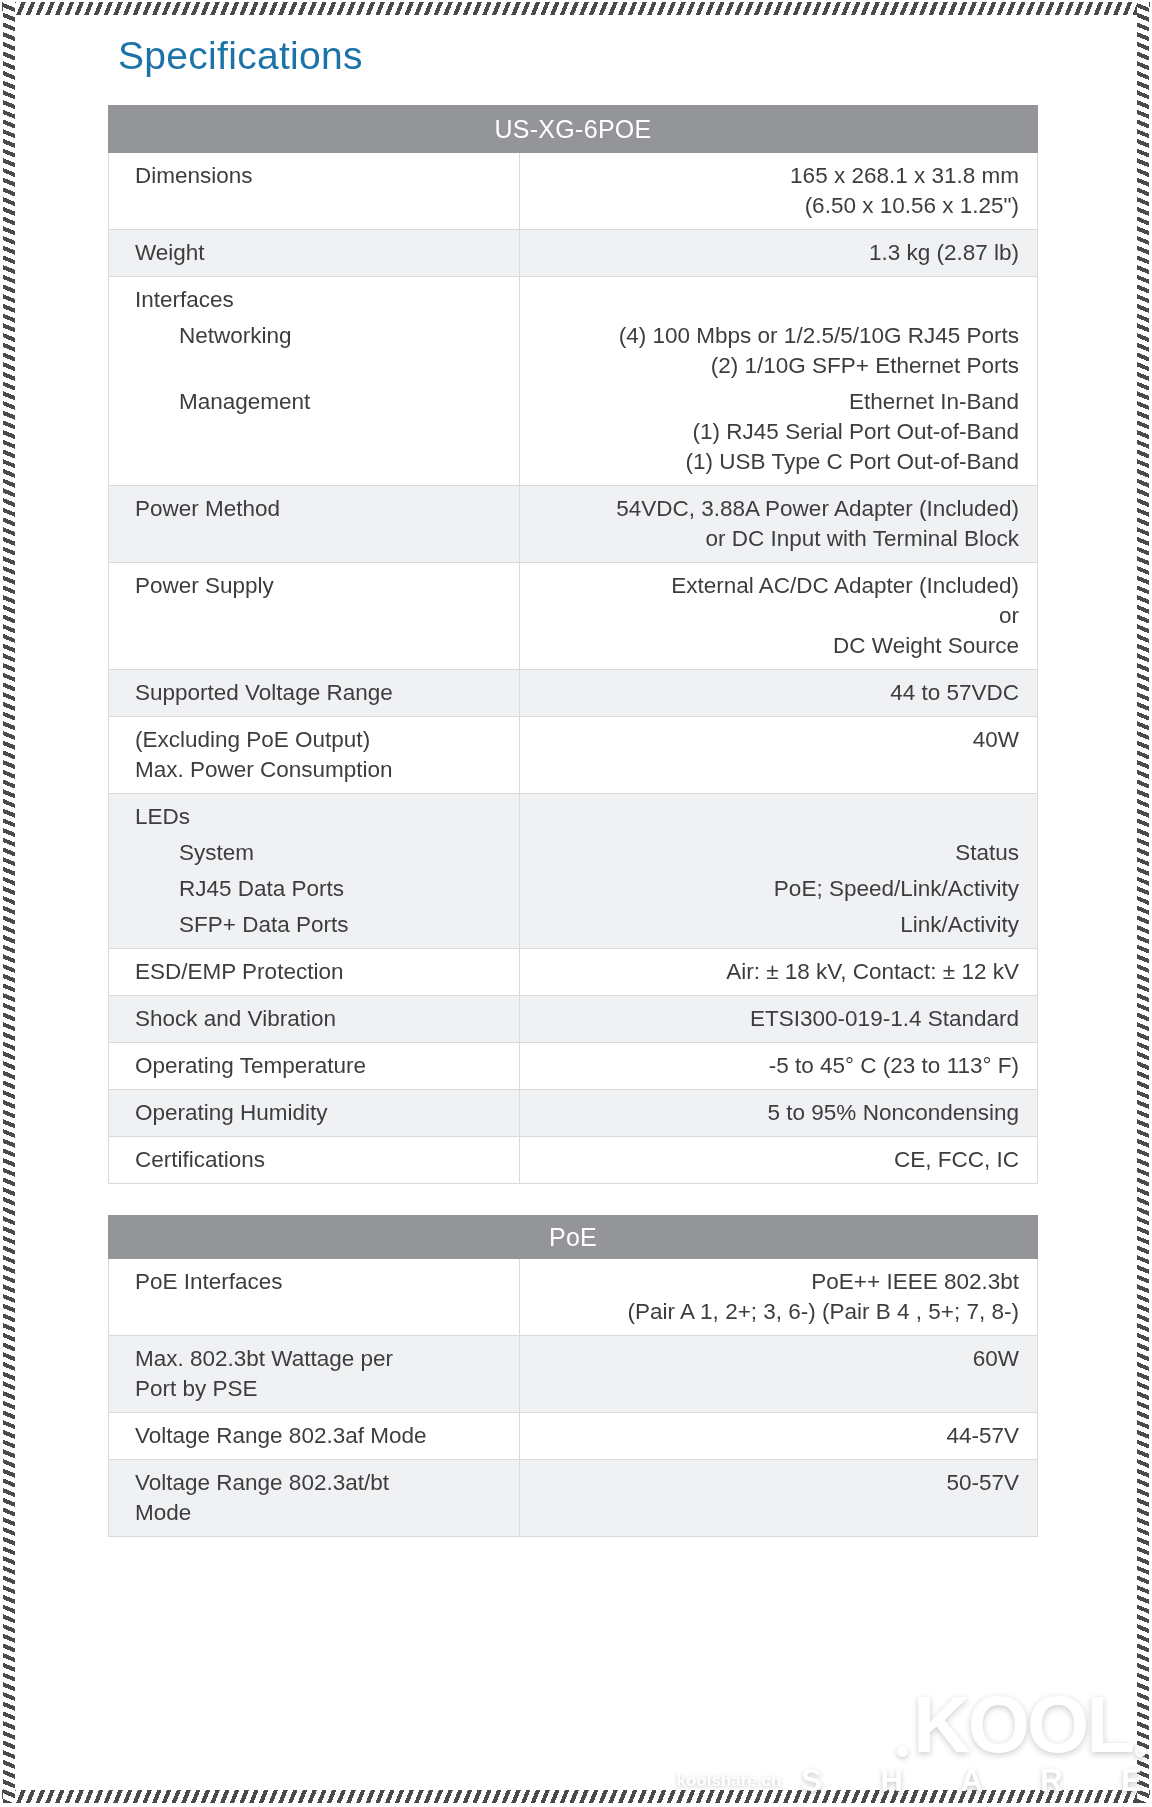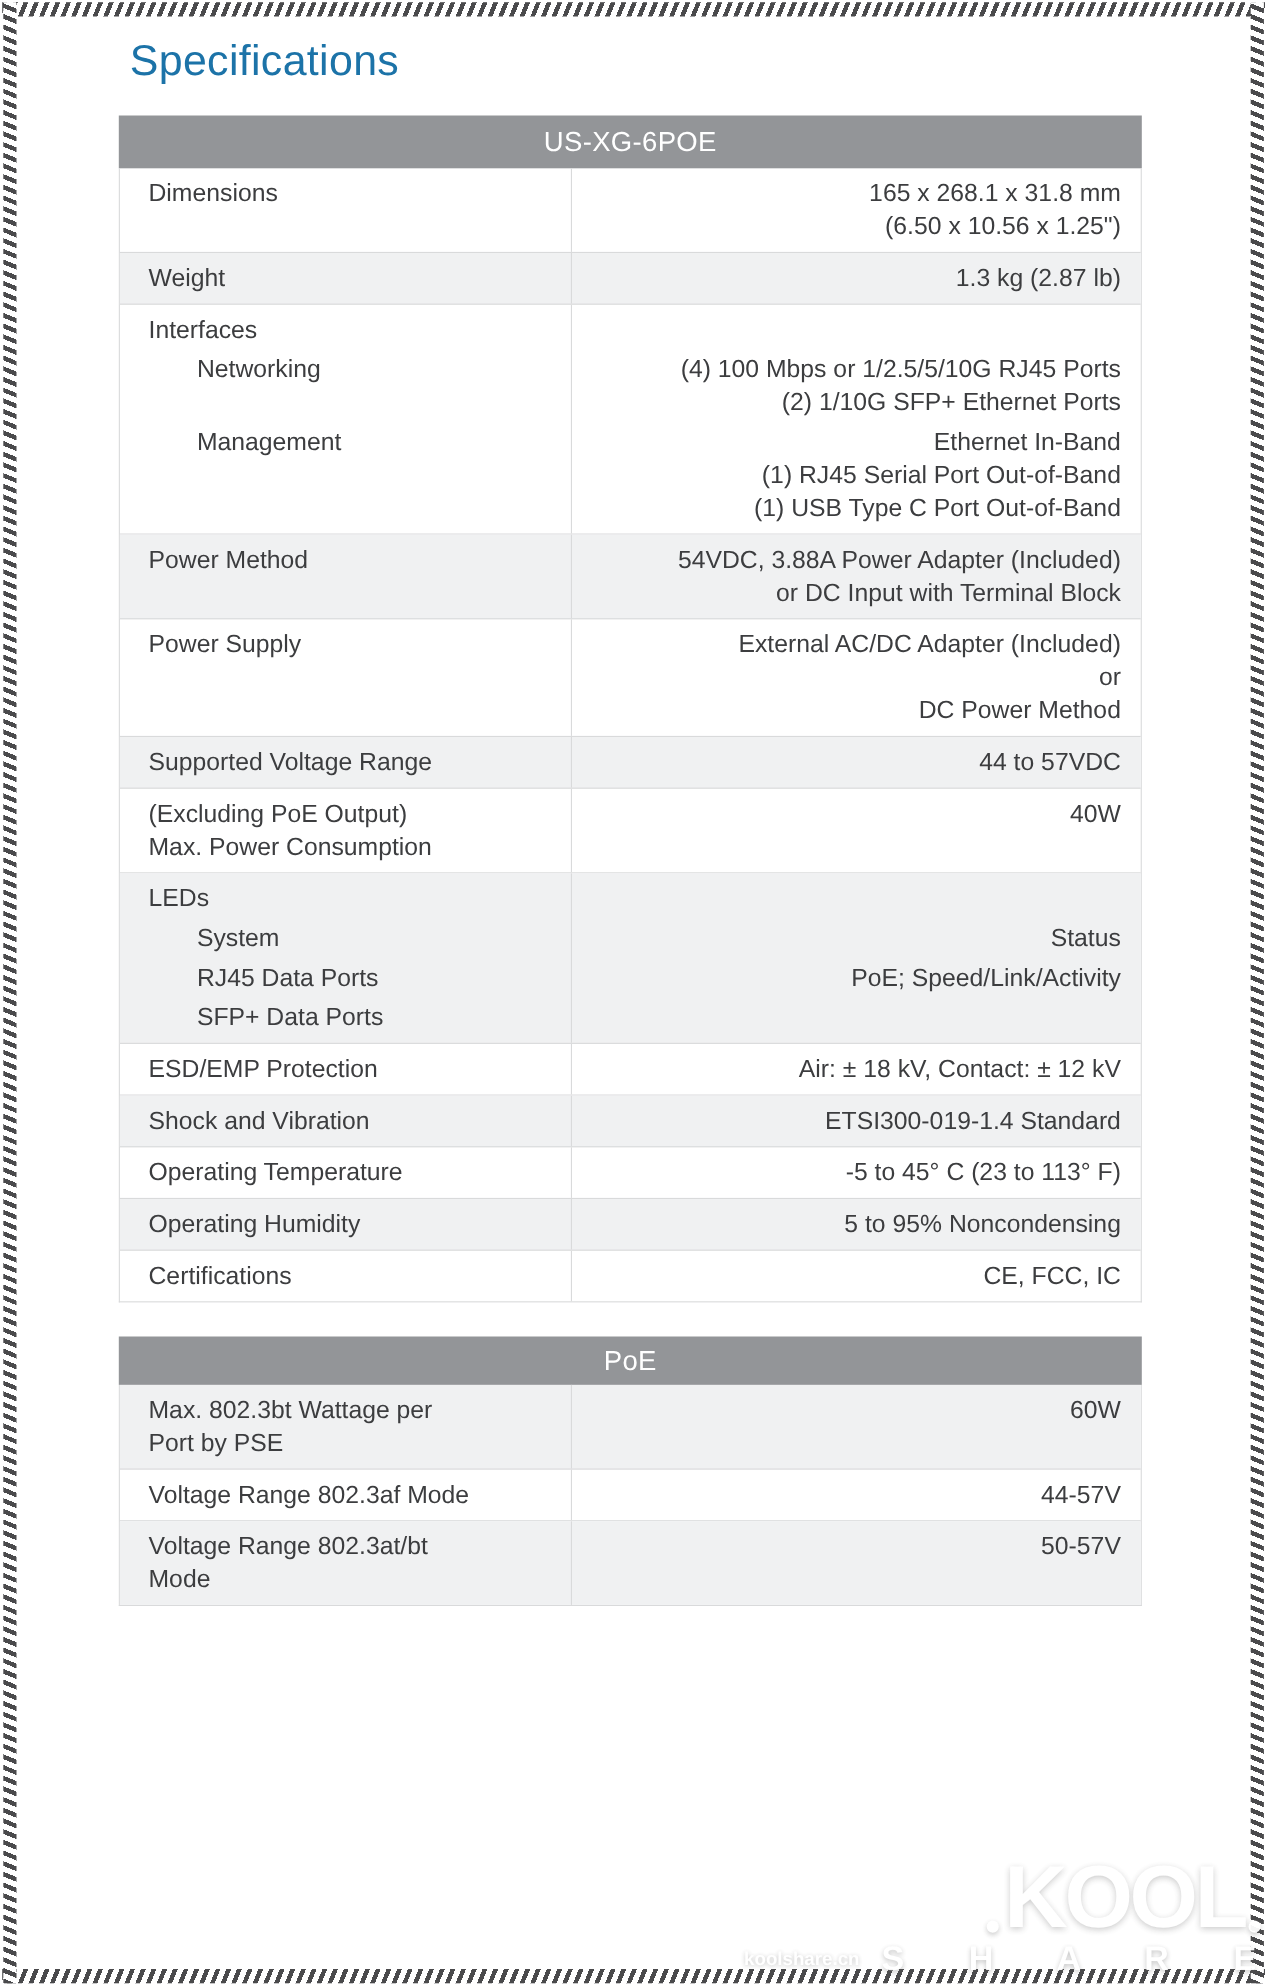--- a/index.html
+++ b/index.html
@@ -145,21 +145,21 @@
           </div>
         </div>
         <div class="trow">
           <div class="r">
             <div class="lab">
               <div>Power Supply</div>
             </div>
             <div class="val">
               <div>External AC/DC Adapter (Included)</div>
               <div>or</div>
-              <div>DC Power Method</div>
+              <div>DC Weight Source</div>
             </div>
           </div>
         </div>
         <div class="trow shaded">
           <div class="r">
             <div class="lab">
               <div>Supported Voltage Range</div>
             </div>
             <div class="val">
               <div>44 to 57VDC</div>
@@ -191,20 +191,23 @@
             <div class="lab">
               <div>RJ45 Data Ports</div>
             </div>
             <div class="val">
               <div>PoE; Speed/Link/Activity</div>
             </div>
           </div>
           <div class="r sub">
             <div class="lab">
               <div>SFP+ Data Ports</div>
+            </div>
+            <div class="val">
+              <div>Link/Activity</div>
             </div>
           </div>
         </div>
         <div class="trow">
           <div class="r">
             <div class="lab">
               <div>ESD/EMP Protection</div>
             </div>
             <div class="val">
               <div>Air: ± 18 kV, Contact: ± 12 kV</div>
@@ -250,20 +253,31 @@
               <div>CE, FCC, IC</div>
             </div>
           </div>
         </div>
       </div>
   </section>
 
   <section class="spec-table t2">
     <div class="thead">PoE</div>
     <div class="tbody" id="poe-rows">
+        <div class="trow">
+          <div class="r">
+            <div class="lab">
+              <div>PoE Interfaces</div>
+            </div>
+            <div class="val">
+              <div>PoE++ IEEE 802.3bt</div>
+              <div>(Pair A 1, 2+; 3, 6-) (Pair B 4 , 5+; 7, 8-)</div>
+            </div>
+          </div>
+        </div>
         <div class="trow shaded">
           <div class="r">
             <div class="lab">
               <div>Max. 802.3bt Wattage per</div>
               <div>Port by PSE</div>
             </div>
             <div class="val">
               <div>60W</div>
             </div>
           </div>

